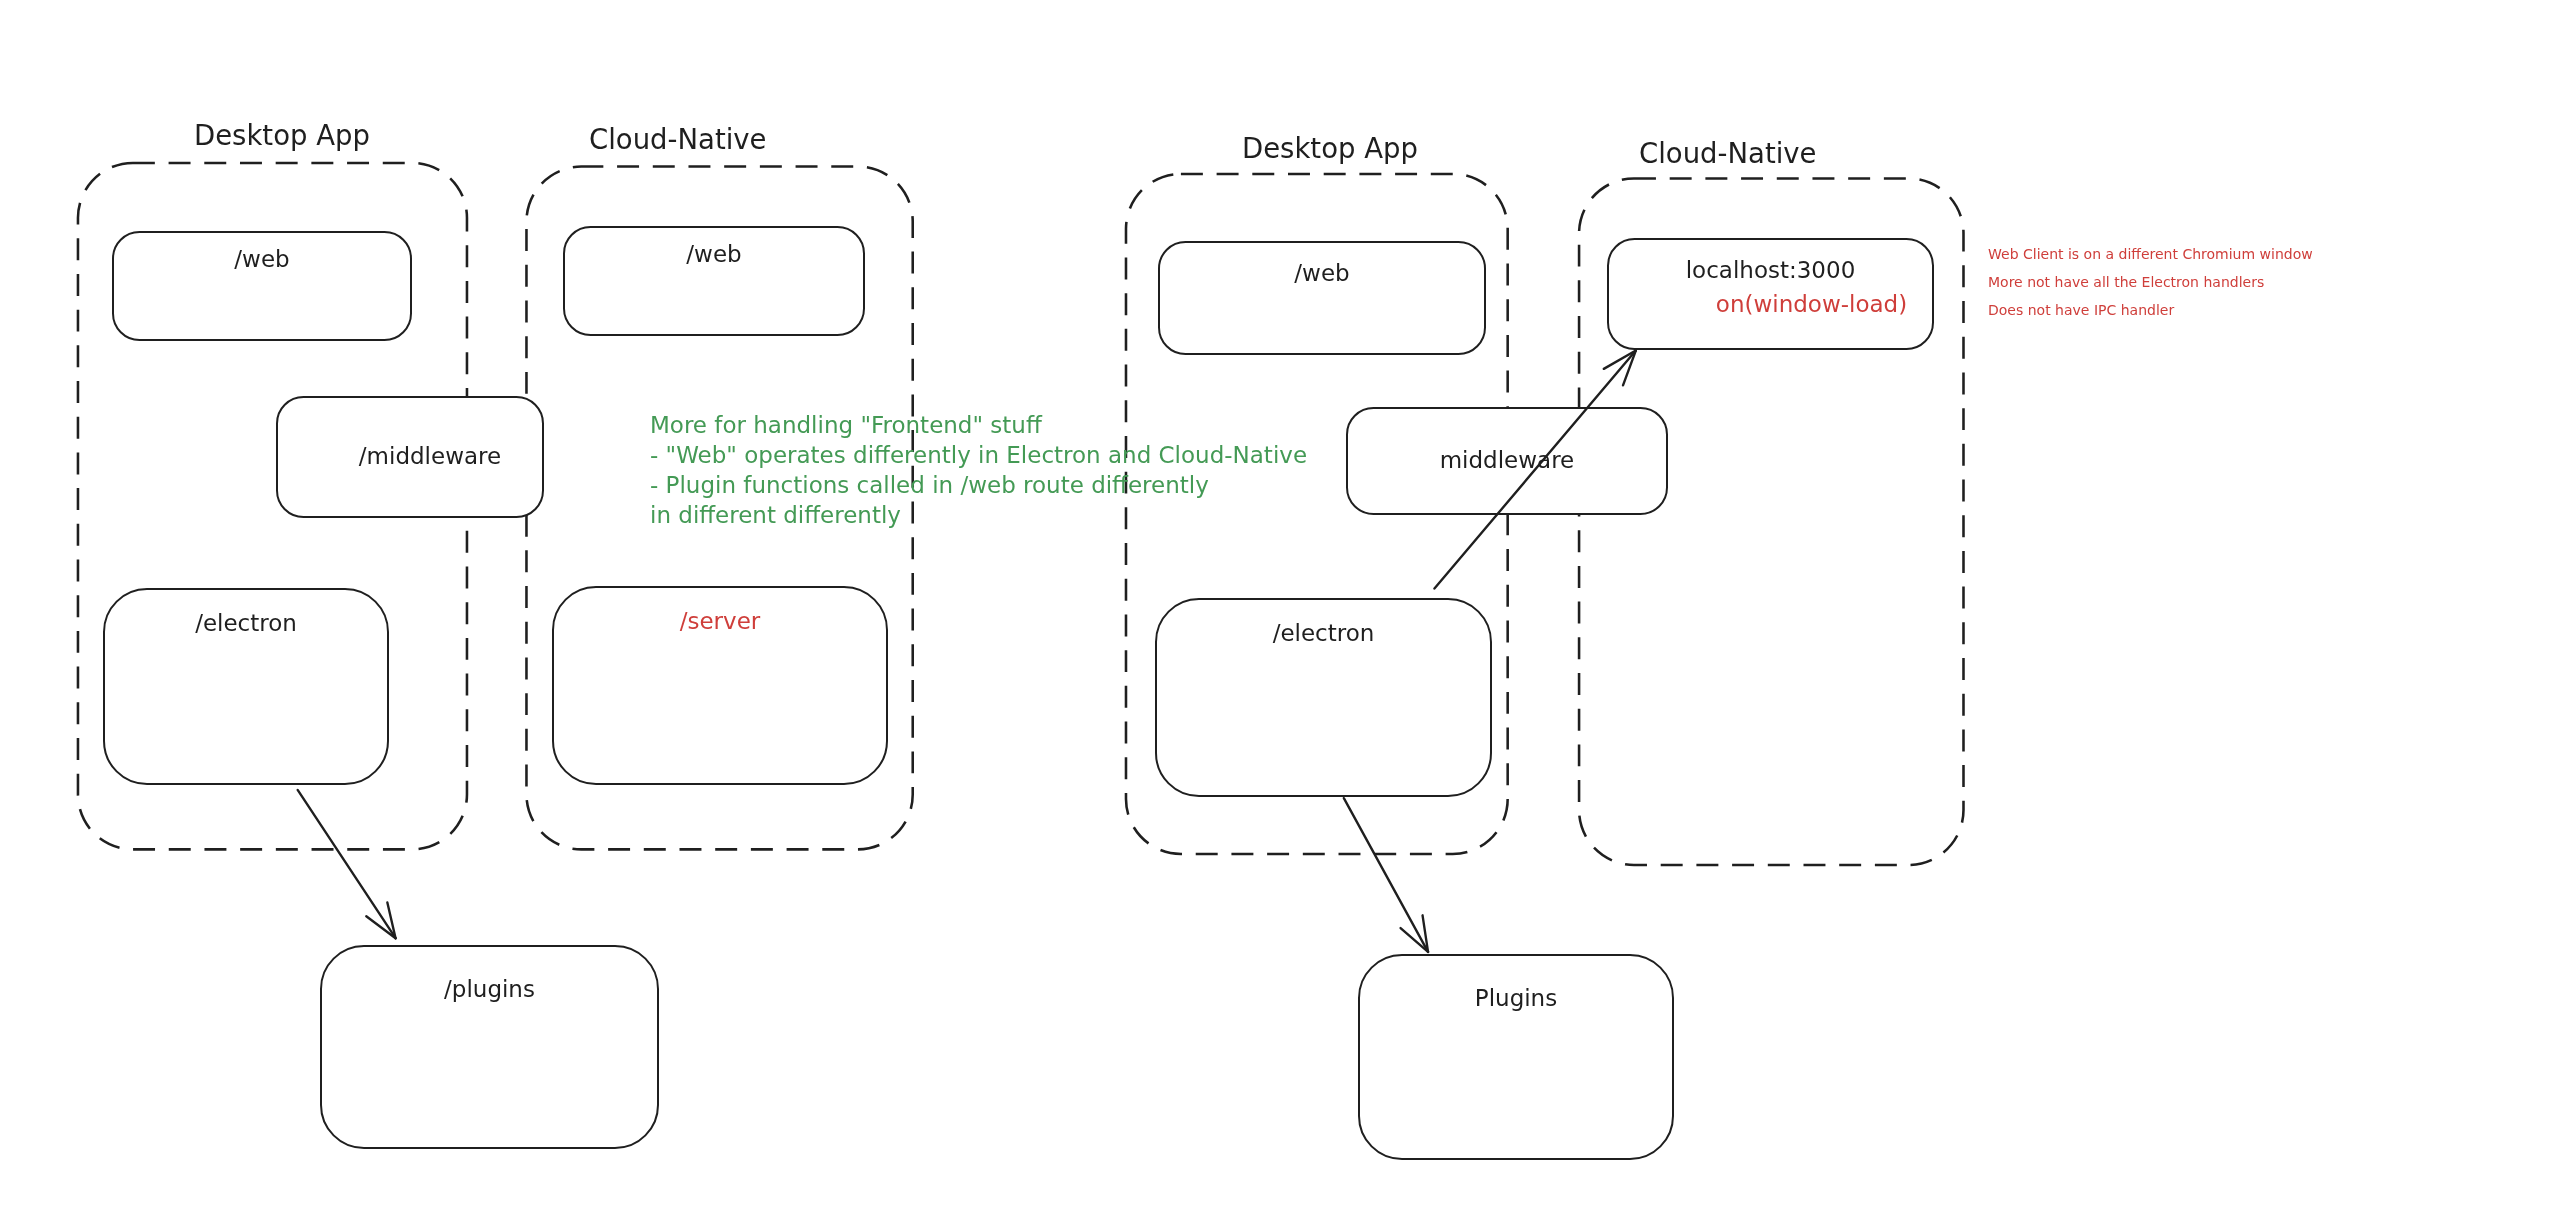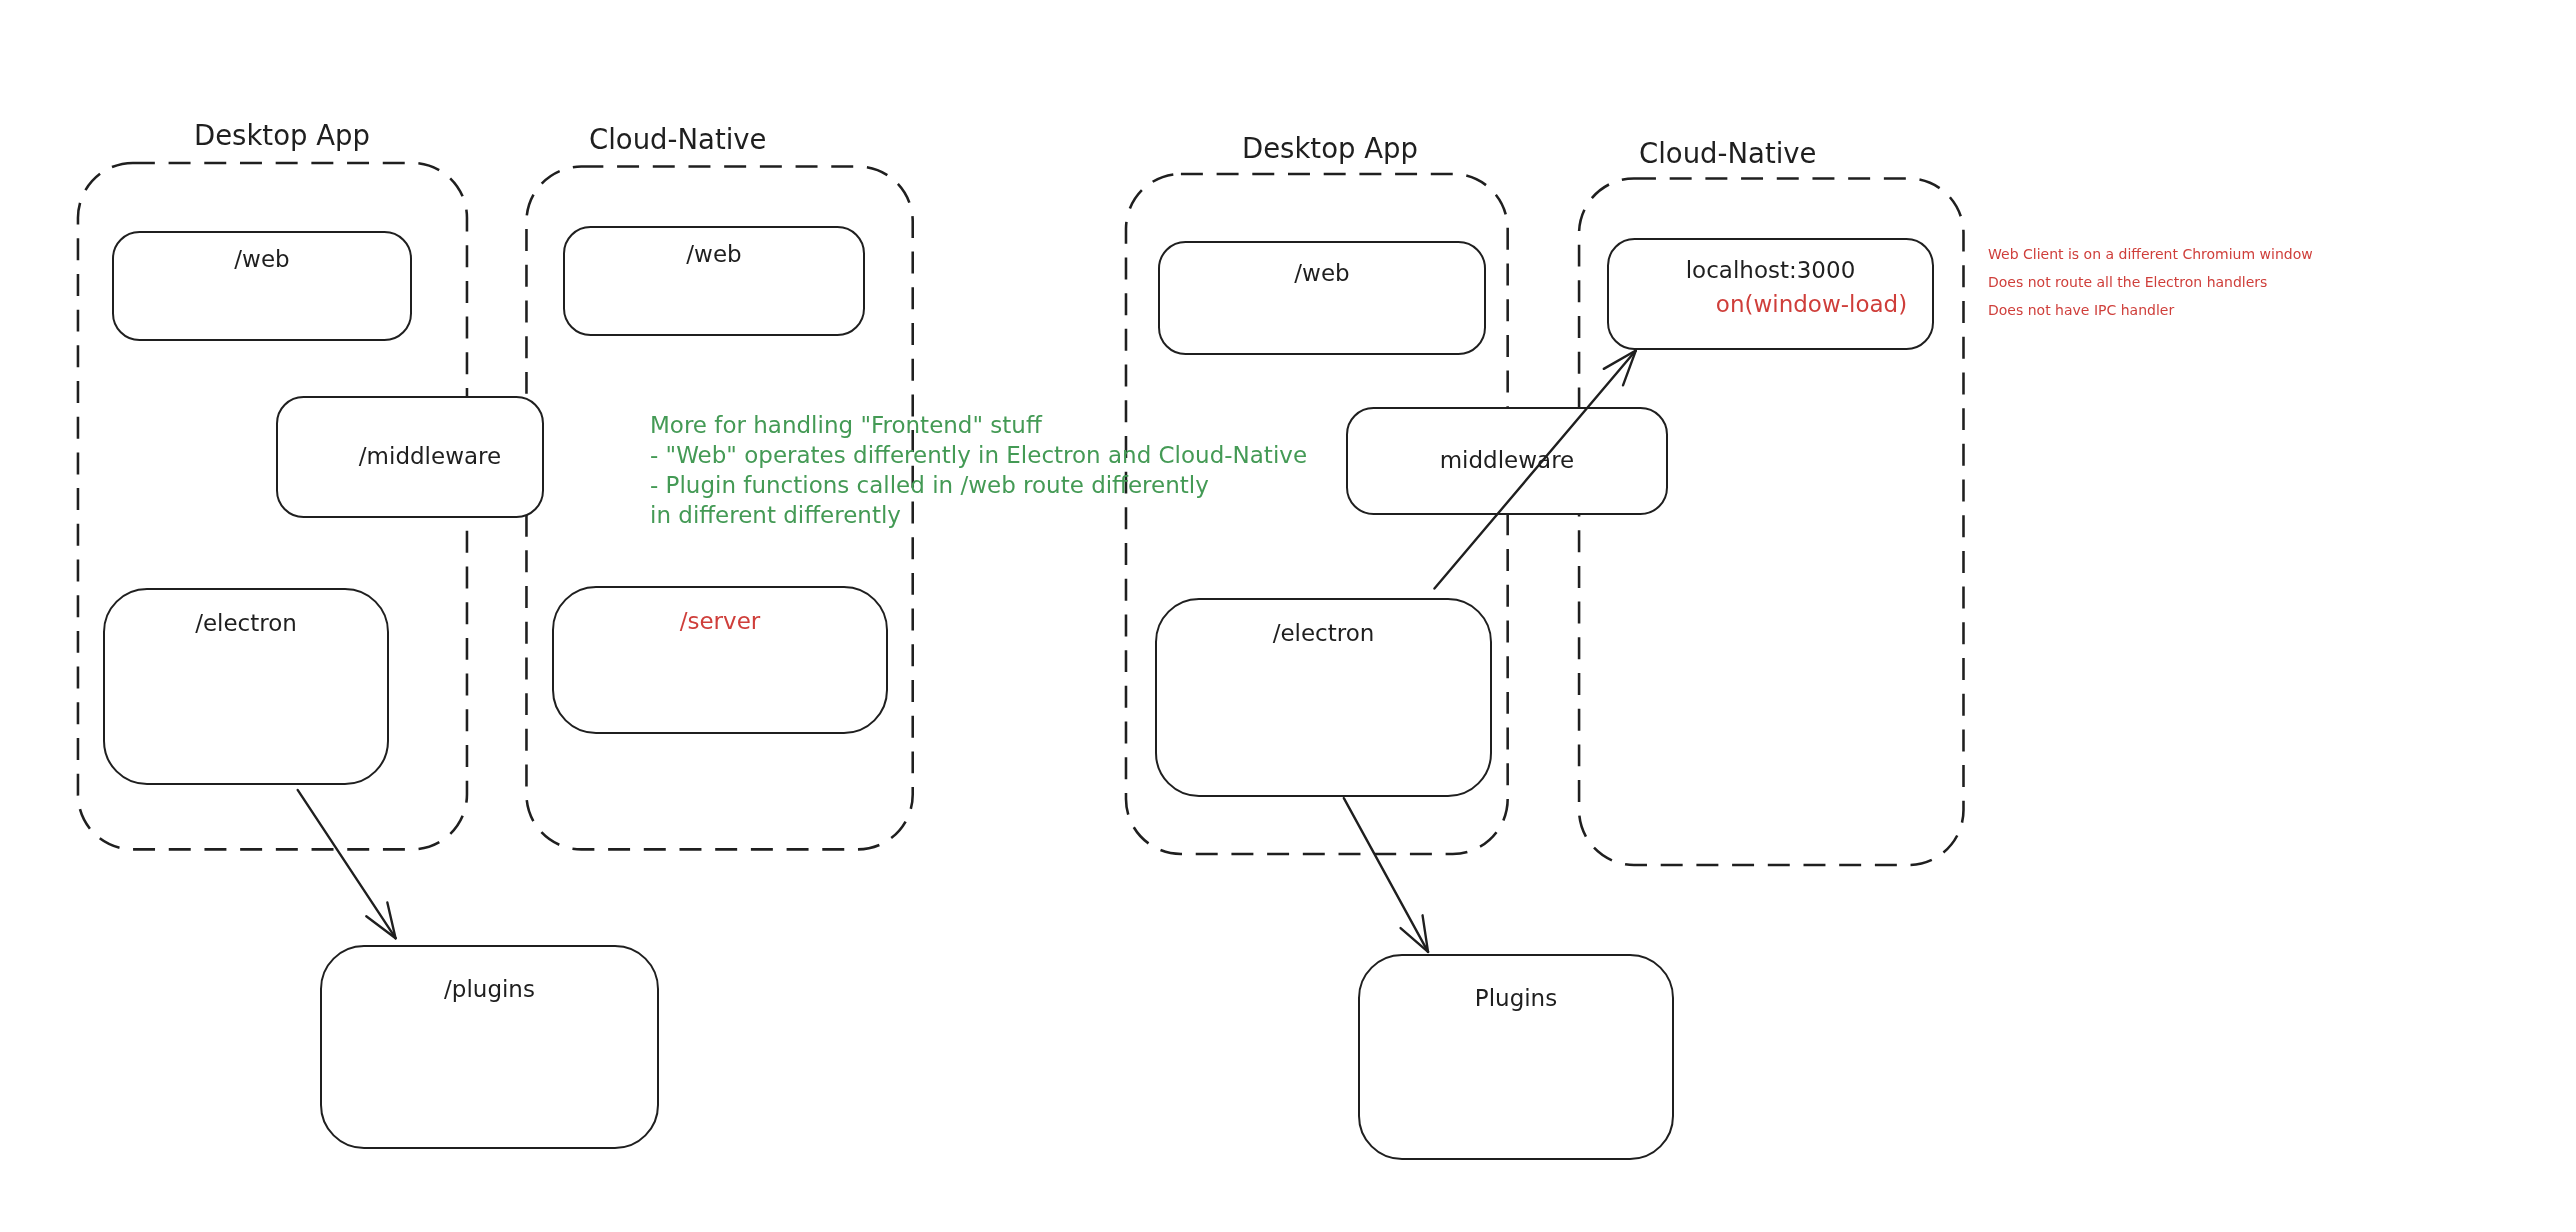--- a/index.html
+++ b/index.html
@@ -65,21 +65,21 @@
   </div>
 
   <div class="box r-sm v-center" style="left:276px;top:396px;width:268px;height:122px;">
     <span class="box-label" style="transform:translateX(20px);">/middleware</span>
   </div>
 
   <div class="box r-lg pad-22" style="left:103px;top:588px;width:286px;height:197px;">
     <span class="box-label">/electron</span>
   </div>
 
-  <div class="box r-lg pad-22" style="left:552px;top:586px;width:336px;height:148px;">
+  <div class="box r-lg pad-22" style="left:552px;top:586px;width:336px;height:199px;">
     <span class="box-label red-text">/server</span>
   </div>
 
   <div class="box r-lg pad-32" style="left:320px;top:945px;width:339px;height:204px;">
     <span class="box-label">/plugins</span>
   </div>
 
   <div class="box r-sm pad-18" style="left:1158px;top:241px;width:328px;height:114px;">
     <span class="box-label">/web</span>
   </div>
@@ -103,21 +103,21 @@
 
   <div class="note green-note" style="left:650px;top:410px;">
     <div>More for handling "Frontend" stuff</div>
     <div>- "Web" operates differently in Electron and Cloud-Native</div>
     <div>- Plugin functions called in /web route differently</div>
     <div>in different differently</div>
   </div>
 
   <div class="note red-note" style="left:1988px;top:240px;">
     <div>Web Client is on a different Chromium window</div>
-    <div>Does not route all the Electron handlers</div>
+    <div>More not have all the Electron handlers</div>
     <div>Does not have IPC handler</div>
   </div>
 
   <svg class="layer arrows-layer" viewBox="0 0 2814 1346" width="2576" height="1232">
     <g>
       <path class="arrow" d="M325 863 L432 1025"></path>
       <path class="arrow" d="M432 1025 L423 986"></path>
       <path class="arrow" d="M432 1025 L400 1001"></path>
     </g>
     <g>

